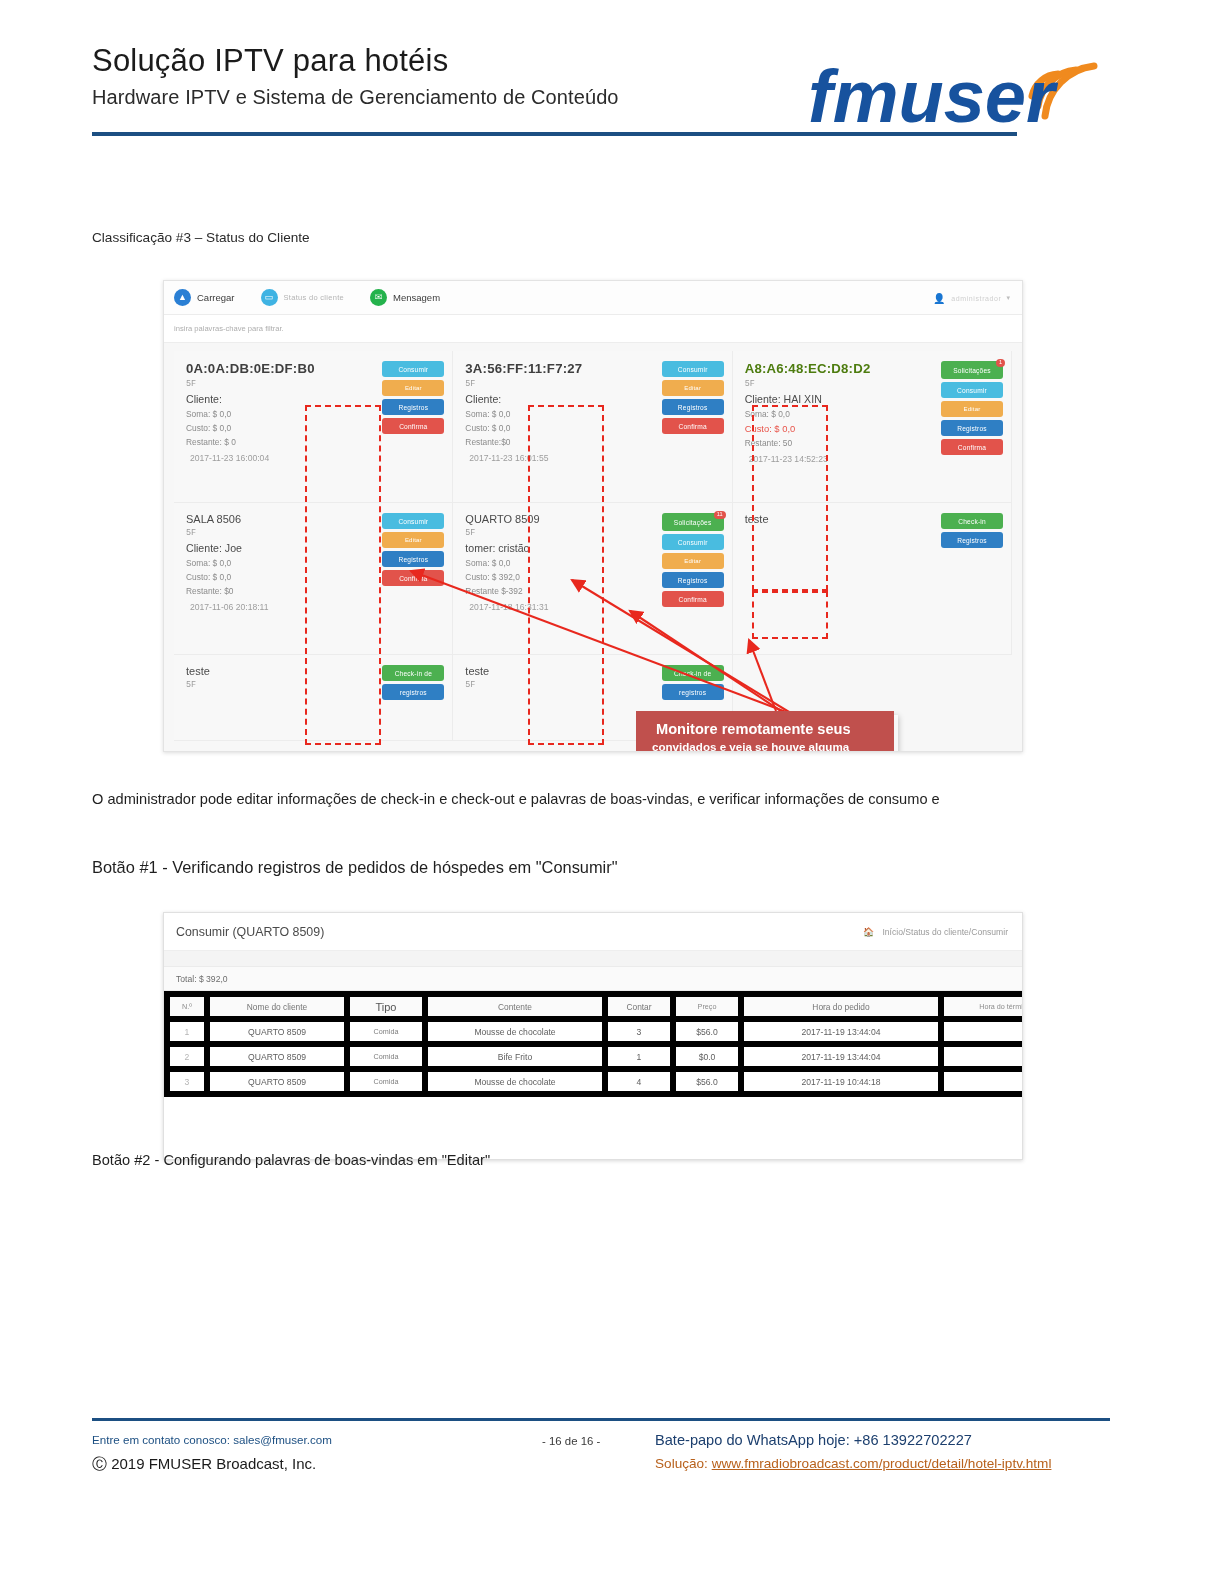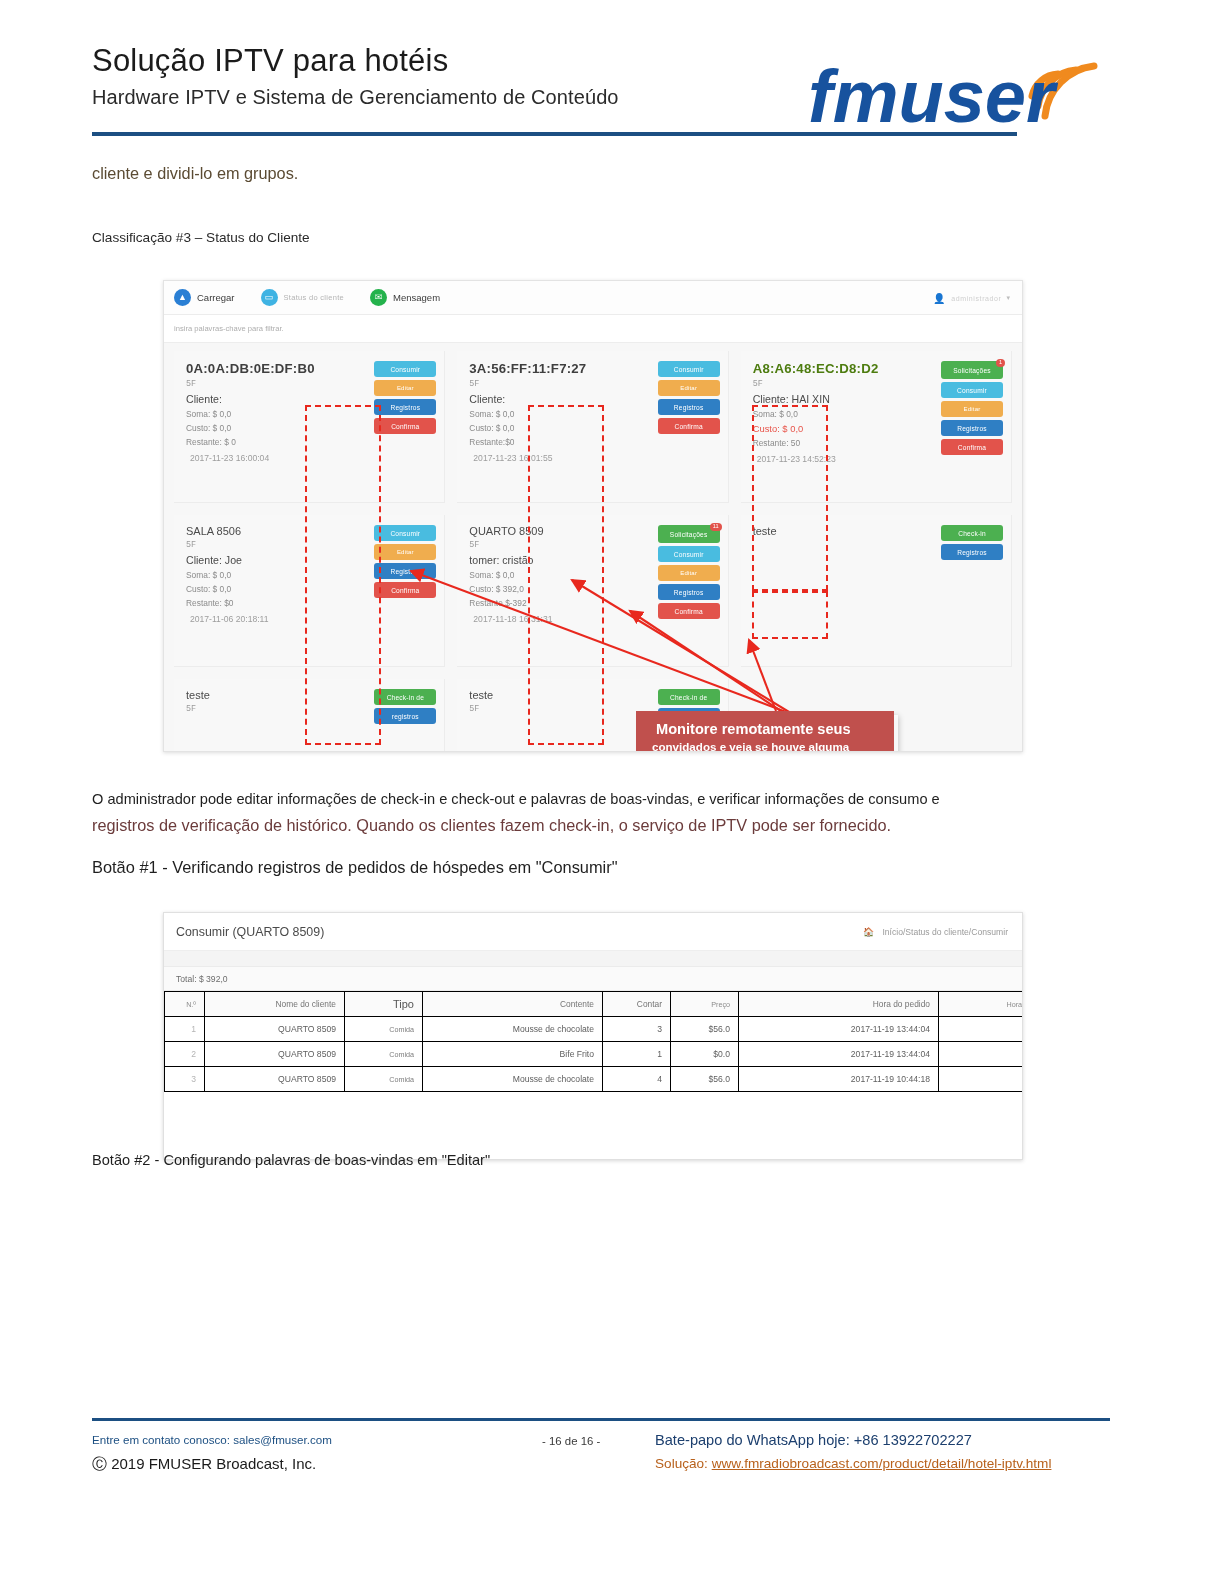--- a/index.html
+++ b/index.html
@@ -76,21 +76,21 @@
   .user-name { font-size: 7px; color: #cfcfcf; letter-spacing: .6px; }
   .user-caret { font-size: 7px; color: #bdbdbd; }
 
   .dash-filter {
     height: 28px; background: #fff; border-bottom: 1px solid #ededed;
     display: flex; align-items: center; padding-left: 10px;
   }
   .dash-filter .ph { font-size: 7.6px; color: #aeaeae; }
 
   .dash-body { position: relative; background: #f7f7f7; height: 408px; padding: 8px 10px; }
-  .card-grid { display: grid; grid-template-columns: repeat(3, 1fr); gap: 12px; }
+  .card-grid { display: grid; grid-template-columns: repeat(3, 1fr); gap: 0; }
   .cardcell {
     border-right: 1px solid #ececec; border-bottom: 1px solid #ececec;
     padding: 10px 8px 12px 12px; min-height: 152px;
     display: flex; justify-content: space-between; align-items: flex-start;
     background: #f8f8f8;
   }
   .cardcell.tall { min-height: 152px; }
   .cardcell.short { min-height: 86px; }
   .card-info { flex: 1 1 auto; padding-right: 6px; }
   .c-mac  { font-size: 13.2px; font-weight: 700; color: #3f3f3f; letter-spacing: .2px; }
@@ -151,21 +151,21 @@
     padding: 0 14px 0 12px; border-bottom: 1px solid #eee; background:#fff;
   }
   .t-title { font-size: 12.4px; color: #4a4a4a; }
   .t-crumb { display: flex; align-items: center; gap: 8px; font-size: 8.6px; color: #9a9a9a; }
   .home-ico { font-size: 9px; color: #8f8f8f; }
   .t-strip { height: 16px; background: #f4f4f4; border-bottom: 1px solid #ebebeb; }
   .t-total { height: 24px; display: flex; align-items: center; padding-left: 12px;
              font-size: 8.6px; color: #6d6d6d; border-bottom: 1px solid #ececec; background:#fafafa;}
   table.ctab { width: 100%; border-collapse: collapse; table-layout: fixed; }
   table.ctab th, table.ctab td {
-    border: 1px solid #000000; text-align: right; padding: 0 8px; height: 25px;
+    border: 6px solid #000000; text-align: center; padding: 0 8px; height: 25px;
     vertical-align: middle; overflow: hidden; white-space: nowrap;
   }
   table.ctab th { background: #fafafa; color: #8b8b8b; font-weight: 400; font-size: 7.2px; }
   table.ctab th.big { font-size: 11px; color: #555; }
   table.ctab th.mid { font-size: 8.4px; color: #757575; }
   table.ctab td { font-size: 8.6px; color: #5e5e5e; }
   table.ctab td.small { font-size: 7.2px; color: #7d7d7d; }
   table.ctab td.idx { color: #b5b5b5; font-size: 8.6px; }
 
   
@@ -193,21 +193,20 @@
       <g fill="none" stroke="#f08a1e" stroke-width="7" stroke-linecap="round">
         <path d="M232 56 A28 28 0 0 1 258 34"></path>
         <path d="M238 66 A42 42 0 0 1 276 30"></path>
         <path d="M245 76 A56 56 0 0 1 294 26"></path>
       </g>
       <text x="8" y="82" font-family="'Liberation Sans', sans-serif" font-size="74" font-weight="bold" font-style="italic" fill="#17529e">fmuser</text>
     </svg>
   </div>
 
   <div class="para p-intro">
-    <div class="ln2">cliente e dividi-lo em grupos.</div>
   </div>
   <div class="caption cap-1">Classificação #3 – Status do Cliente</div>
 
   <div class="shot1">
 
     <div class="dash-topbar">
       <div class="nav-item">
         <span class="nav-ic ic-upload">▲</span>
         <span class="nav-lbl-strong">Carregar</span>
       </div>
@@ -378,21 +377,20 @@
       <div class="calloutbox">
         <div class="co-l1">Monitore remotamente seus</div>
         <div class="co-l2">convidados e veja se houve alguma</div>
 
       </div>
     </div>
   </div>
 
   <div class="para p-admin">
     <div>O administrador pode editar informações de check-in e check-out e palavras de boas-vindas, e verificar informações de consumo e</div>
-    <div class="ln2">registros de verificação de histórico. Quando os clientes fazem check-in, o serviço de IPTV pode ser fornecido.</div>
   </div>
   <div class="h-btn1">Botão #1 - Verificando registros de pedidos de hóspedes em "Consumir"</div>
 
   <div class="shot2">
     <div class="t-head">
       <div class="t-title">Consumir (QUARTO 8509)</div>
       <div class="t-crumb">
         <span class="home-ico">🏠</span>
         <span>Início/Status do cliente/Consumir</span>
       </div>

